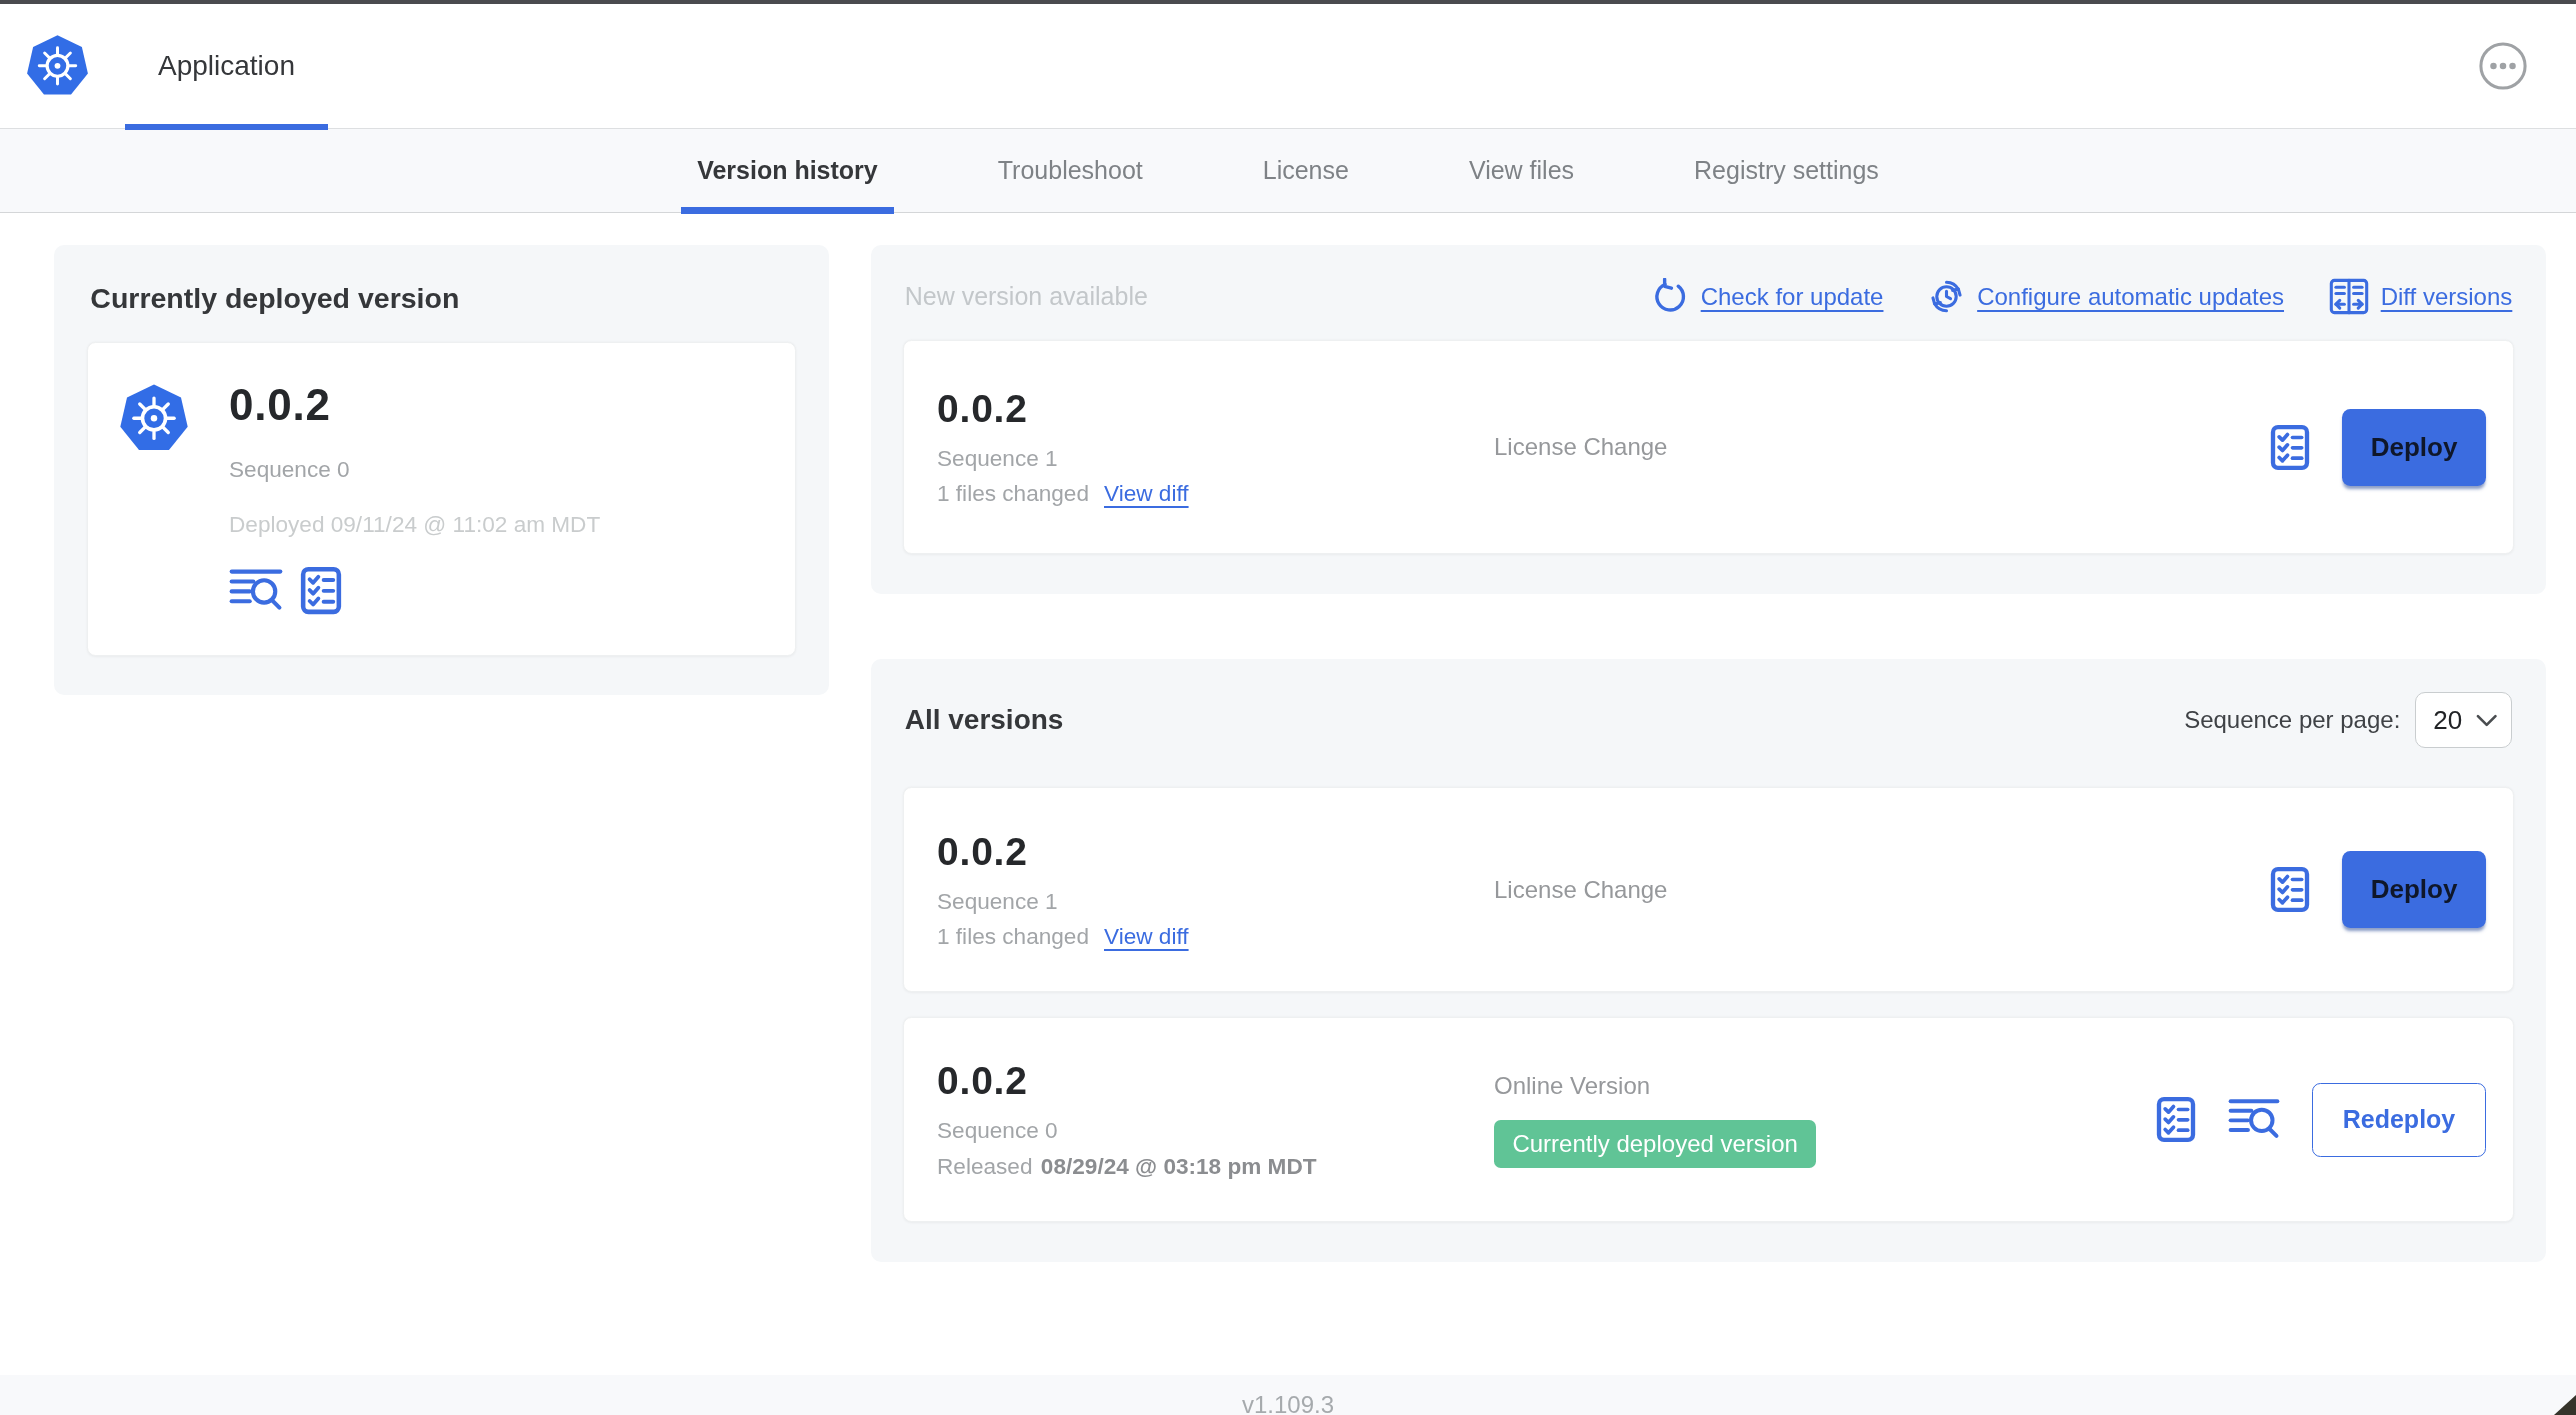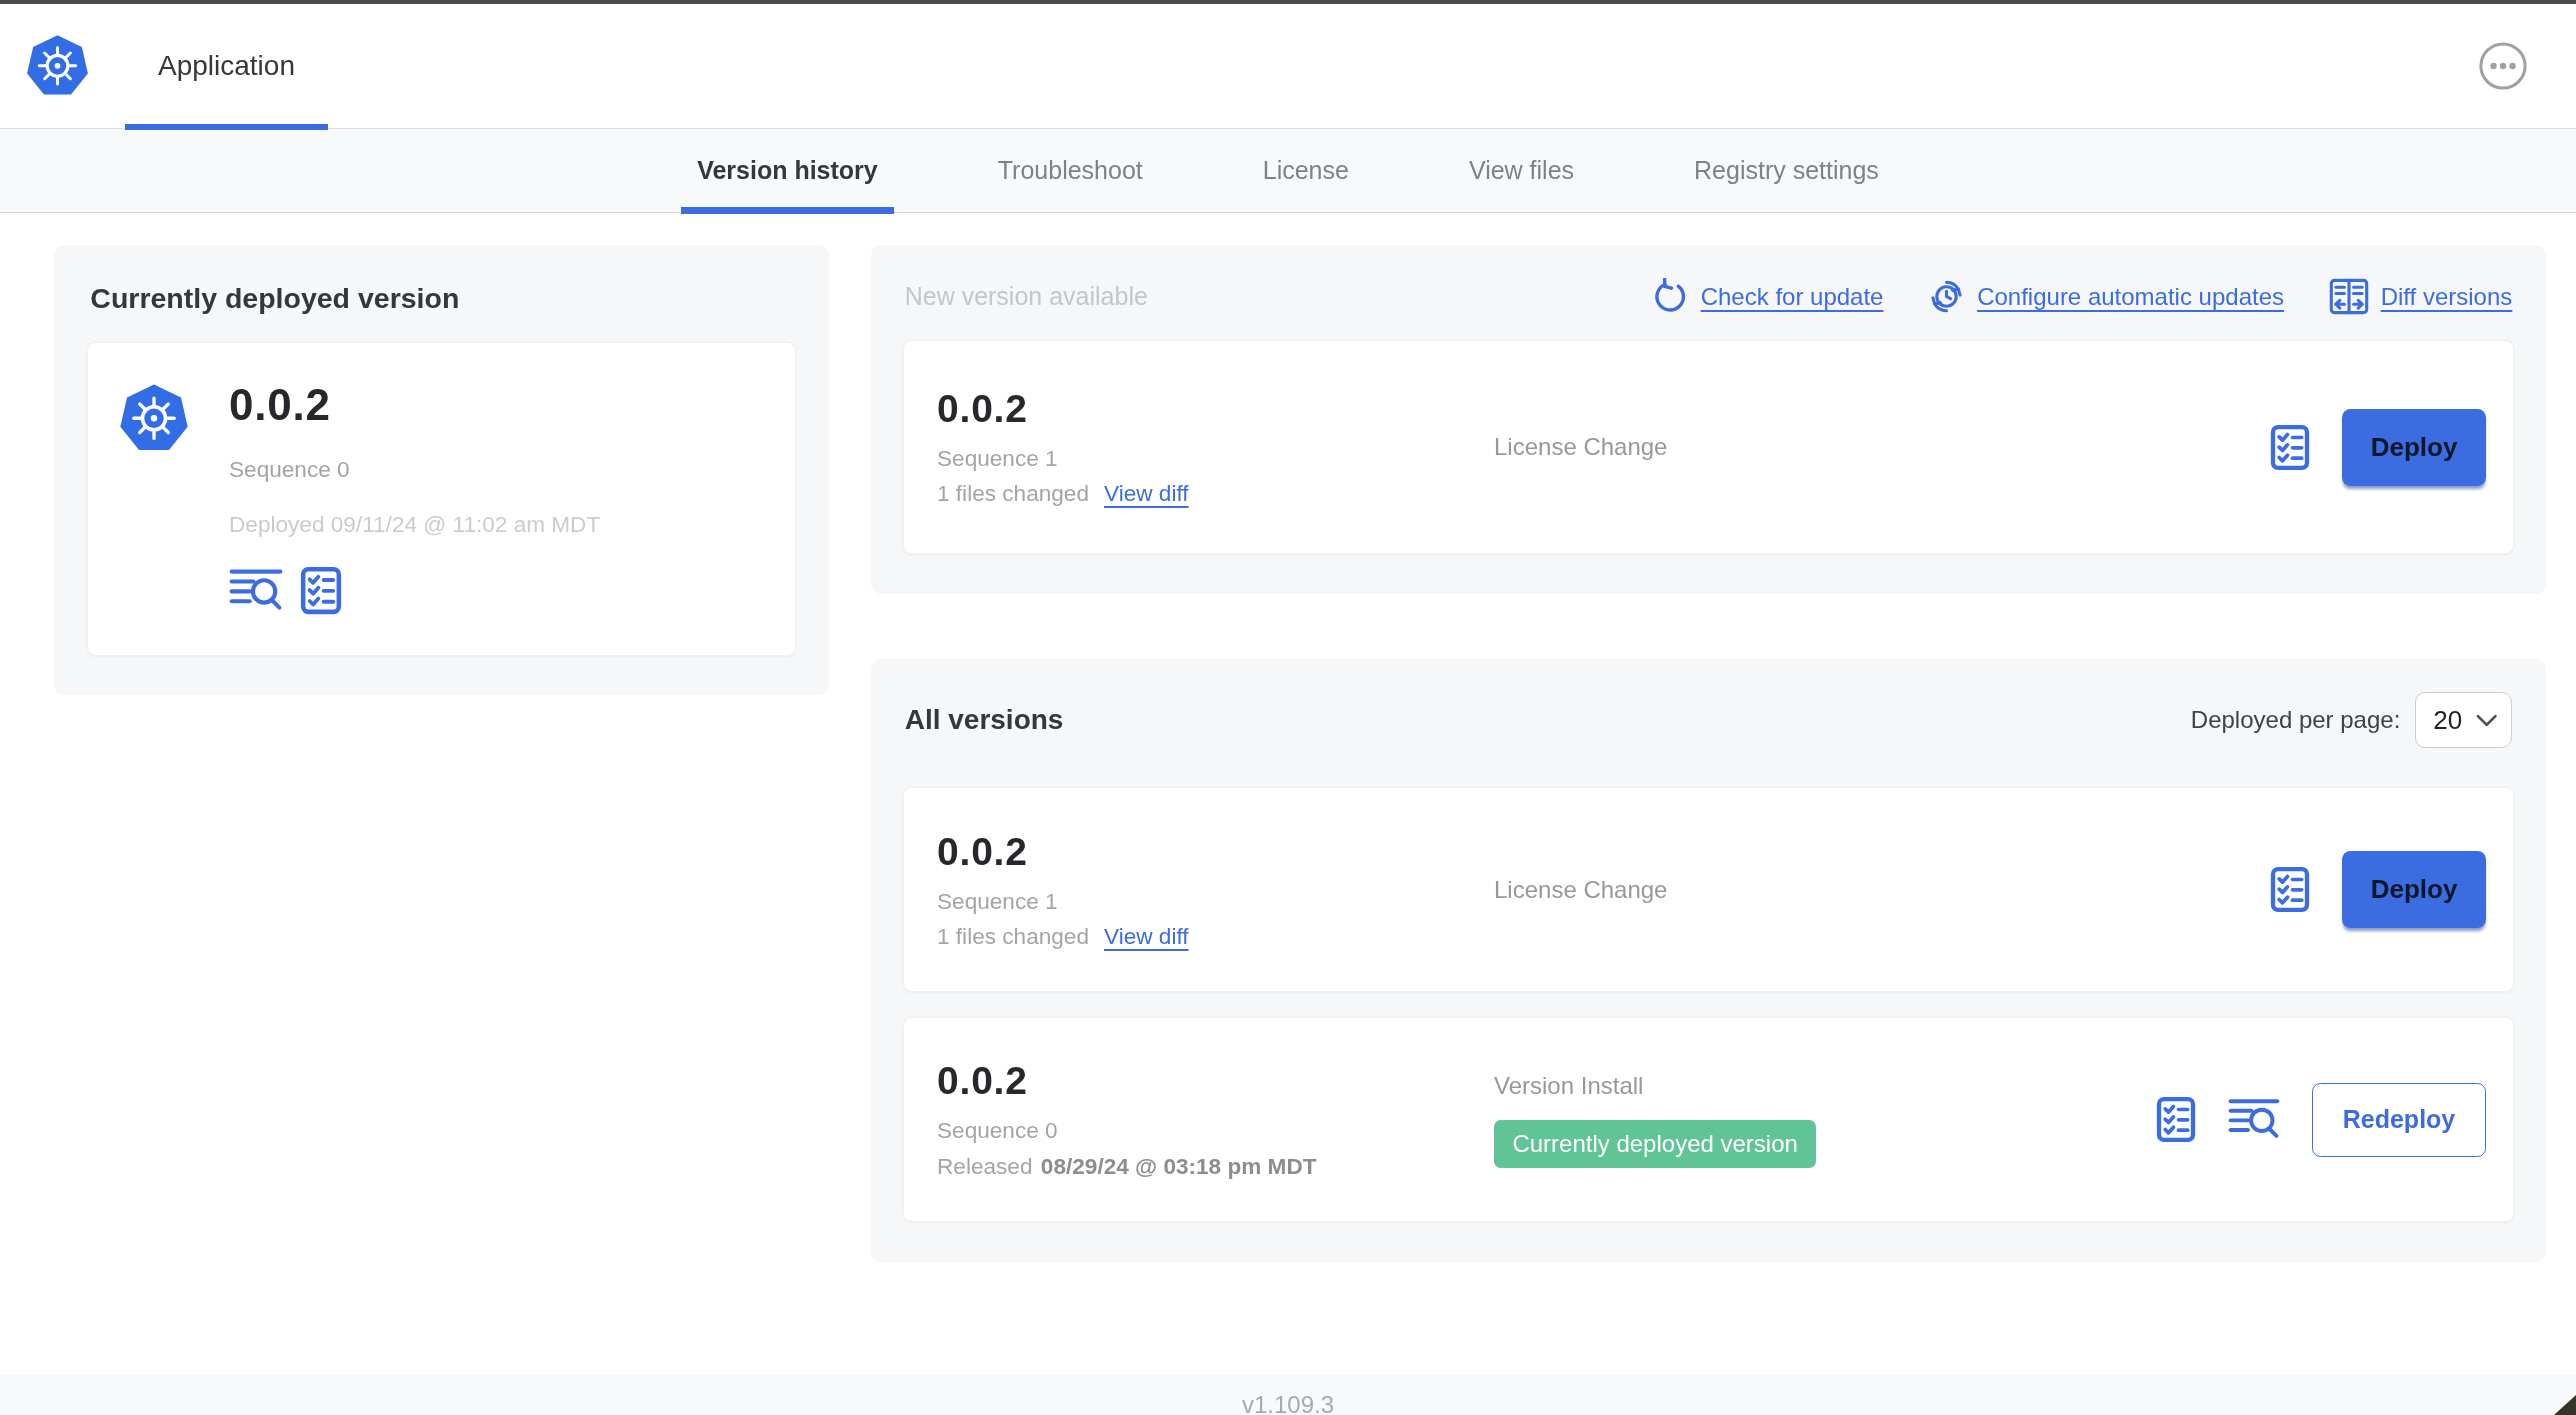--- a/index.html
+++ b/index.html
@@ -274,21 +274,21 @@
           </span>
           <button class="btn-primary">Deploy</button>
         </div>
       </div>
     </div>
 
     <div class="panel section">
       <div class="section-head">
         <span class="dark-title">All versions</span>
         <div class="rpp">
-          <span class="rpp-label">Deployed per page:</span>
+          <span class="rpp-label">Sequence per page:</span>
           <div class="select">
             <span class="val">20</span>
             <svg viewBox="0 0 16 10" width="23.4" height="15" fill="none" stroke="#4a4d50" stroke-width="1.8" stroke-linecap="round" stroke-linejoin="round">
               <polyline points="2,2 8,8 14,2"></polyline>
             </svg>
           </div>
         </div>
       </div>
 
       <div class="rows">
@@ -325,21 +325,21 @@
 
         <div class="version-card">
           <div class="vc-left">
             <div class="ver">0.0.2</div>
             <div class="seq">Sequence 0</div>
             <div class="rel-row">
               <span class="rel-label">Released</span><span class="rel-date">08/29/24 @ 03:18 pm MDT</span>
             </div>
           </div>
           <div class="vc-mid">
-            <span class="source">Version Install</span>
+            <span class="source">Online Version</span>
             <span class="badge">Currently deployed version</span>
           </div>
           <div class="vc-right">
             <span class="blue-icon">
               <svg viewBox="0 0 24 28" width="40" height="47" fill="none" stroke="currentColor" stroke-linecap="round" stroke-linejoin="round">
                 <rect x="1.8" y="1.8" width="20.4" height="24.4" rx="3" stroke-width="2.6"></rect>
                 <g stroke-width="2.2">
                   <path d="M5.5 7.6 l2 2 l3-3.4"></path>
                     <line x1="13.5" y1="8" x2="19" y2="8"></line>
                   <path d="M5.5 13.8 l2 2 l3-3.4"></path>

